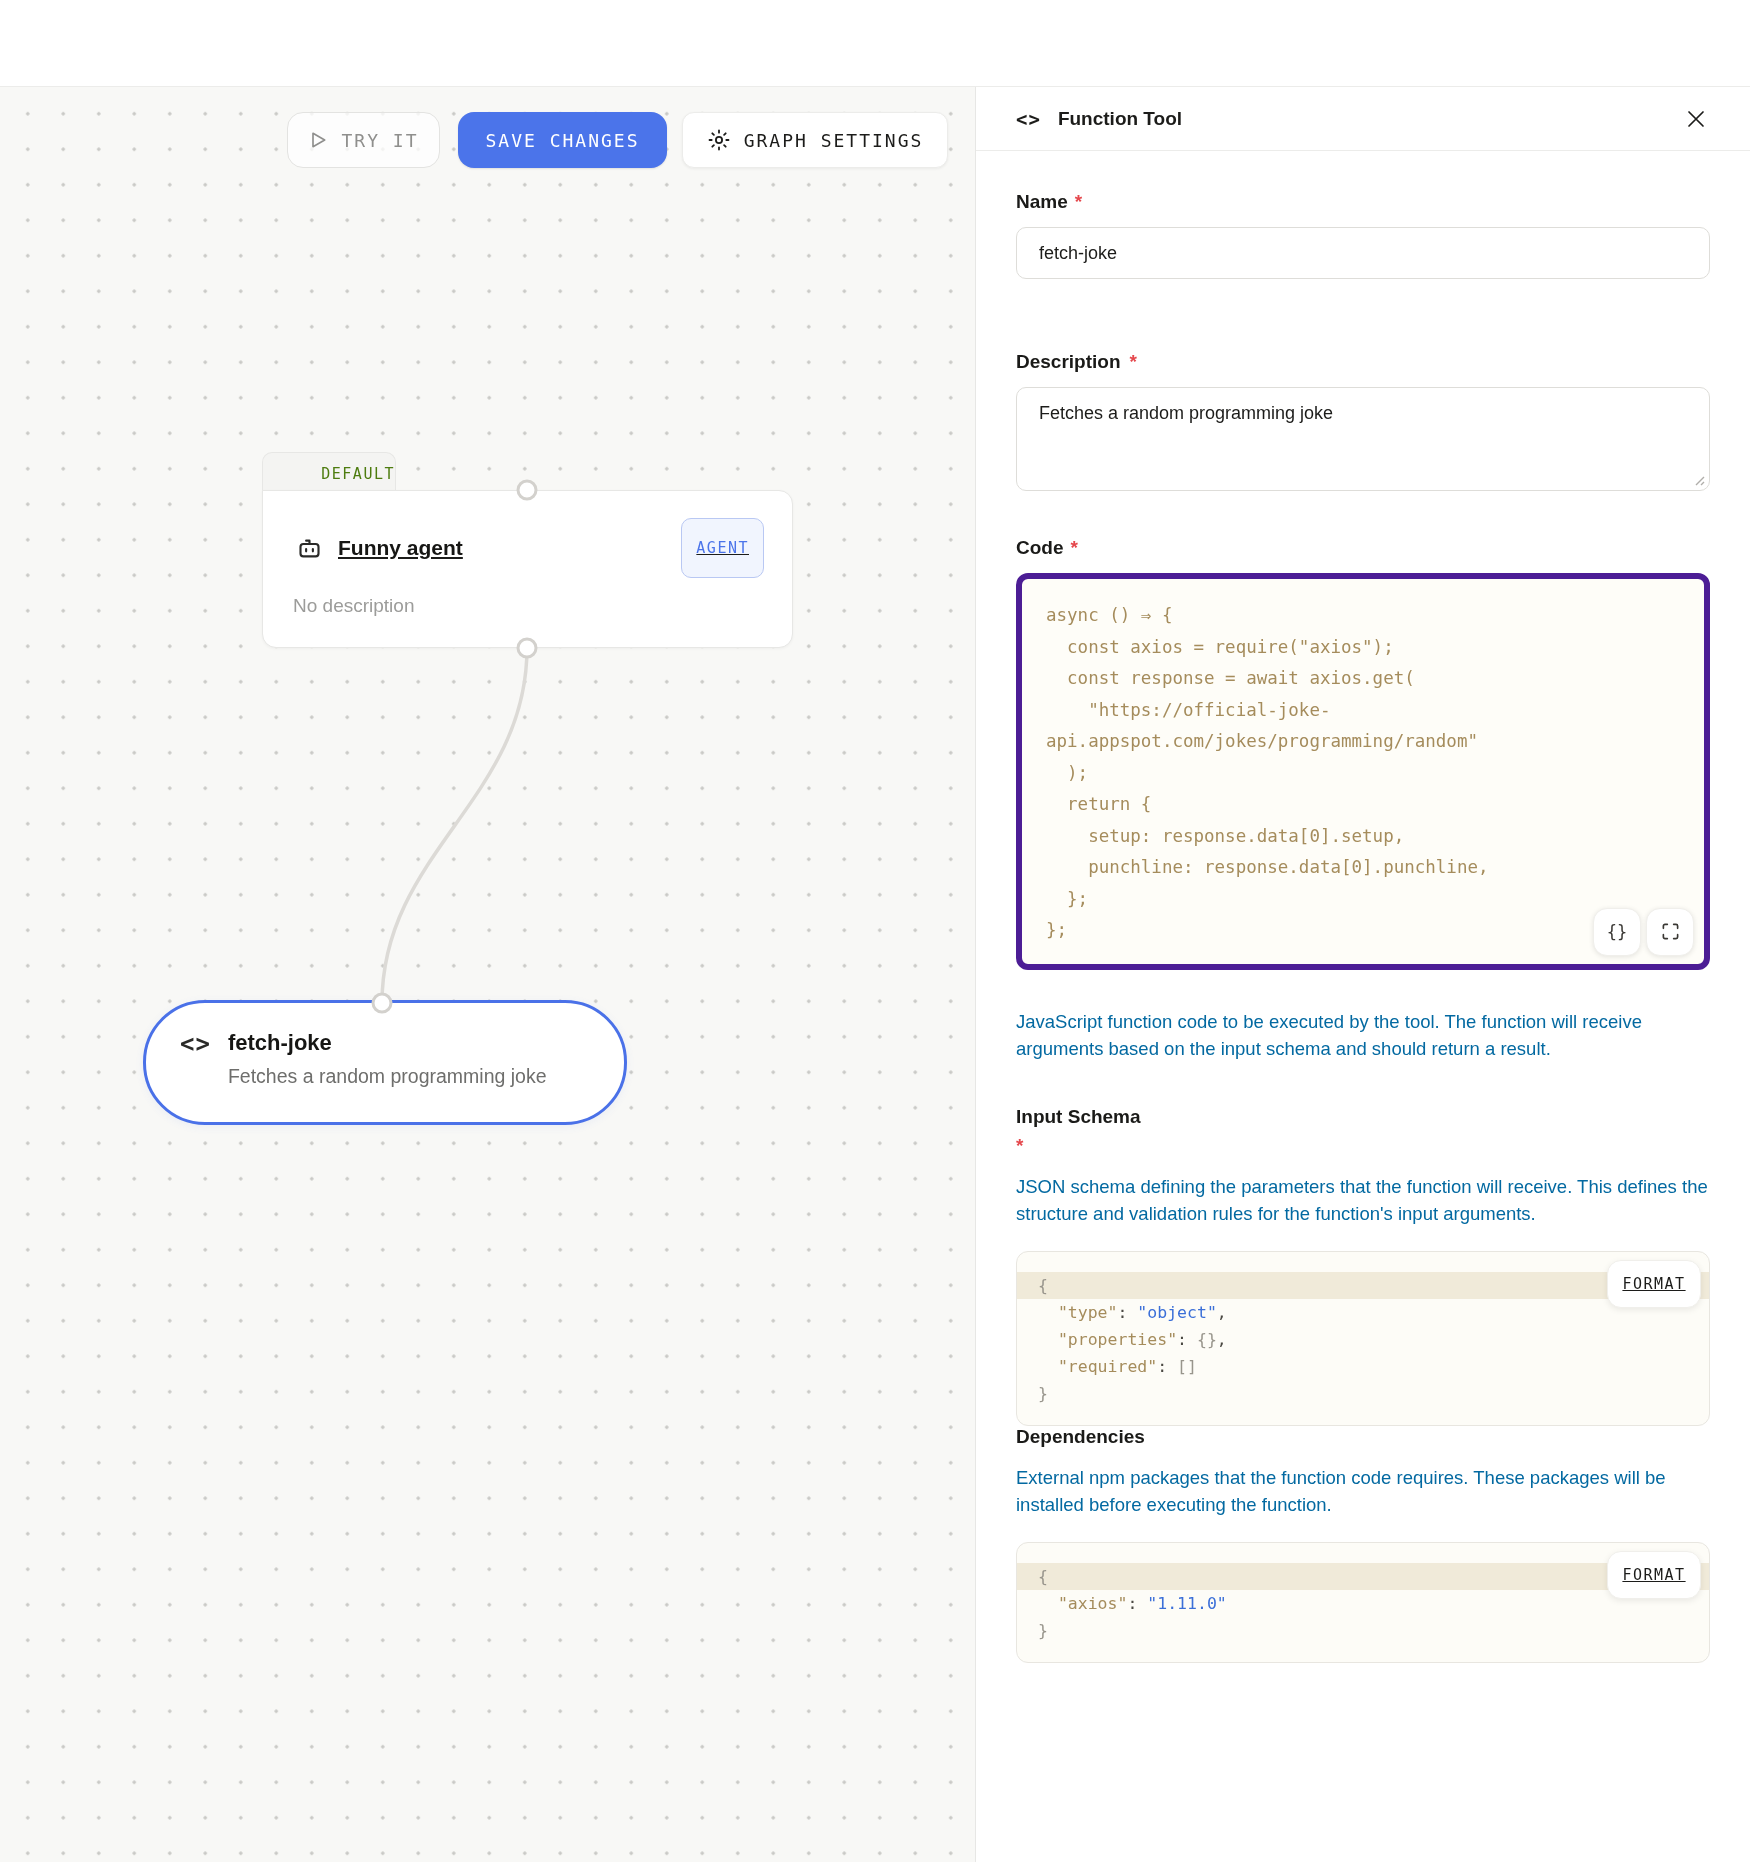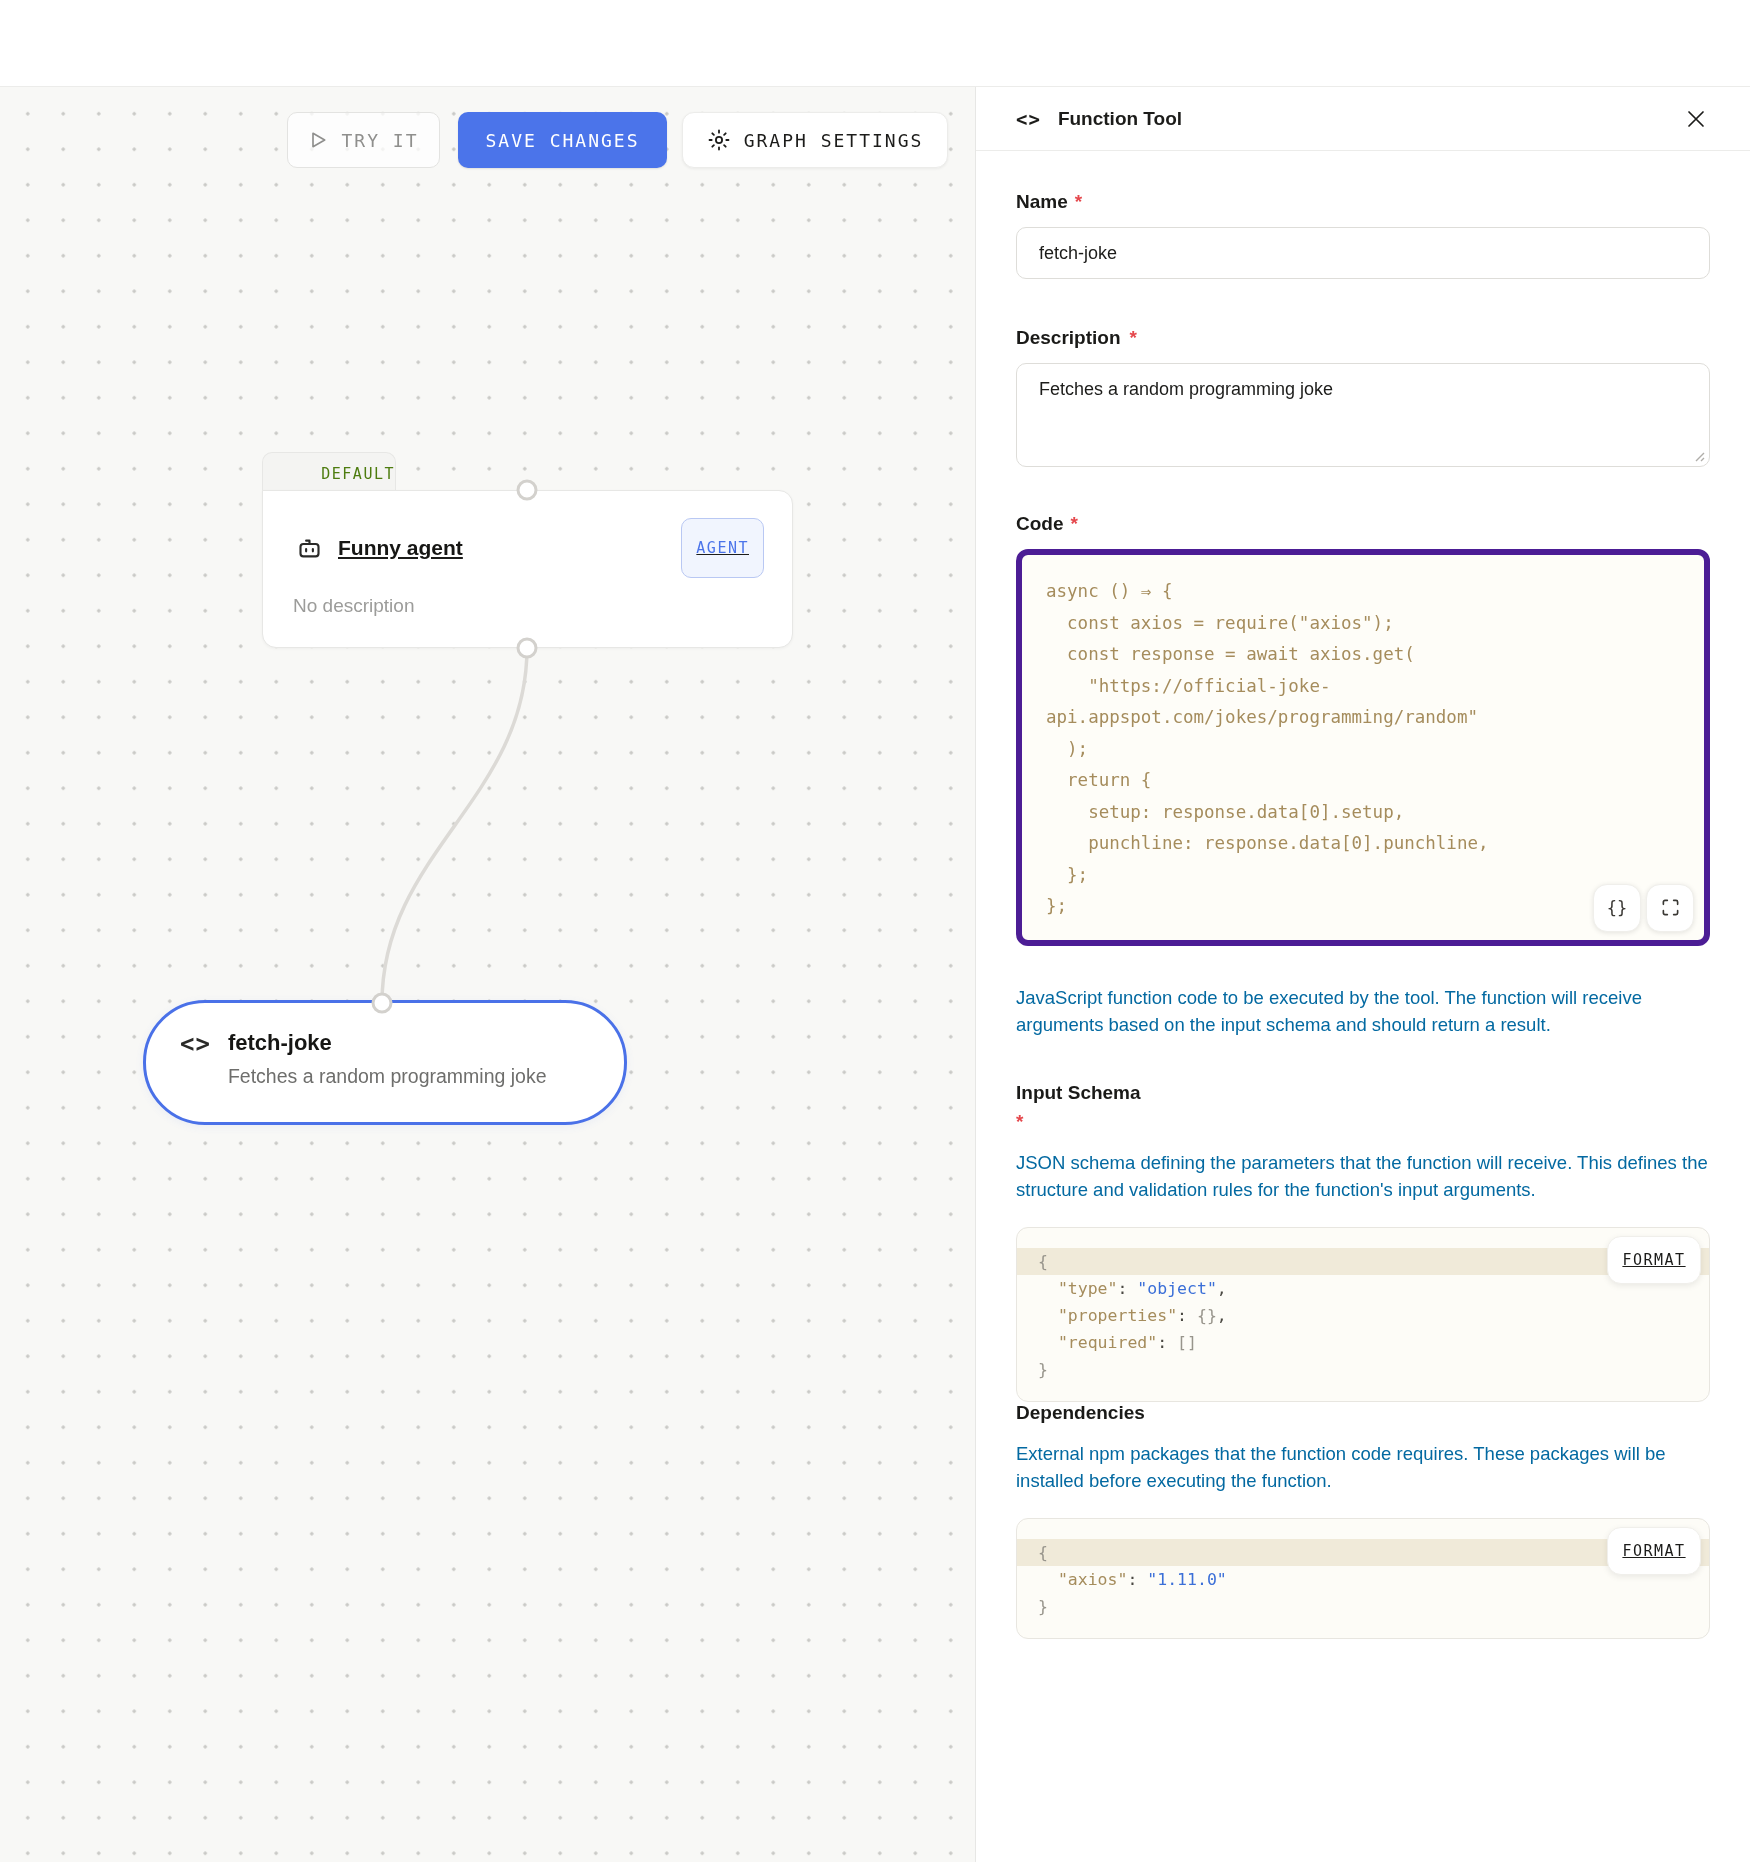--- a/index.html
+++ b/index.html
@@ -15,21 +15,21 @@
     background:#ffffff; border-bottom:1px solid #ececea; z-index:20; }
 
   
   .canvas { position:absolute; left:0; top:87px; width:976px; height:1775px;
     background:#f8f8f6; border-right:1px solid #e7e7e5;
     background-image: radial-gradient(circle, #c9c9c6 1.5px, transparent 1.7px);
     background-size:35.5px 35.5px; background-position:10px 9px; }
 
   .btn { position:absolute; display:flex; align-items:center; justify-content:center;
     gap:13px; font-family:"DejaVu Sans Mono", monospace; font-size:18px;
-    letter-spacing:2px; border-radius:10px; height:56px; cursor:pointer; white-space:nowrap; }
+    letter-spacing:2px; border-radius:16px; height:56px; cursor:pointer; white-space:nowrap; }
   .btn-tryit { left:287px; top:25px; width:153px; background:rgba(255,255,255,.75);
     border:1px solid #e3e3e1; color:#8f8f8d; }
   .btn-save { left:458px; top:25px; width:209px; background:#4b74ea; color:#ffffff;
     box-shadow:0 1px 2px rgba(0,0,0,.10); }
   .btn-graph { left:682px; top:25px; width:266px; background:#ffffff; color:#1c1c1a;
     border:1px solid #ececea; box-shadow:0 1px 3px rgba(0,0,0,.06); border-radius:12px; }
 
   
   .default-tab { position:absolute; left:262px; top:365px; width:134px; height:42px;
     background:#f4f4f2; border:1px solid #e7e7e5; border-bottom:none;
@@ -104,21 +104,21 @@
     font-family:"DejaVu Sans Mono", monospace; font-size:16.5px; white-space:pre; }
   .code-line.hl { background:#f0ead9; }
   .tk-key { color:#a58c5c; } .tk-str { color:#3b6fd8; }
   .tk-br  { color:#98958c; } .tk-pl  { color:#4a4842; }
   .format-btn { position:absolute; top:8px; right:8px; width:94px; height:48px;
     background:#ffffff; border:1px solid #f0efeb; border-radius:14px;
     box-shadow:0 2px 6px rgba(0,0,0,.08); display:flex; align-items:center;
     justify-content:center; font-family:"DejaVu Sans Mono", monospace; font-size:15px;
     letter-spacing:1.5px; color:#1c1c1a; cursor:pointer; z-index:2;text-decoration:underline; }
 
-  .mt40 { margin-top:40px; } .mt48 { margin-top:48px;gap:9px; } .mt46 { margin-top:46px; }
+  .mt40 { margin-top:40px; } .mt48 { margin-top:72px;gap:9px; } .mt46 { margin-top:46px; }
   .mt14 { margin-top:14px; } .mt38 { margin-top:38px; } .mt44 { margin-top:44px;flex-direction:column; }
   .mt16 { margin-top:16px; } .mt24 { margin-top:24px; } .mt60 { }
   svg { display:block; }
 </style>
 </head>
 <body>
 
 <div class="topbar"></div>
 
 <div class="canvas">

